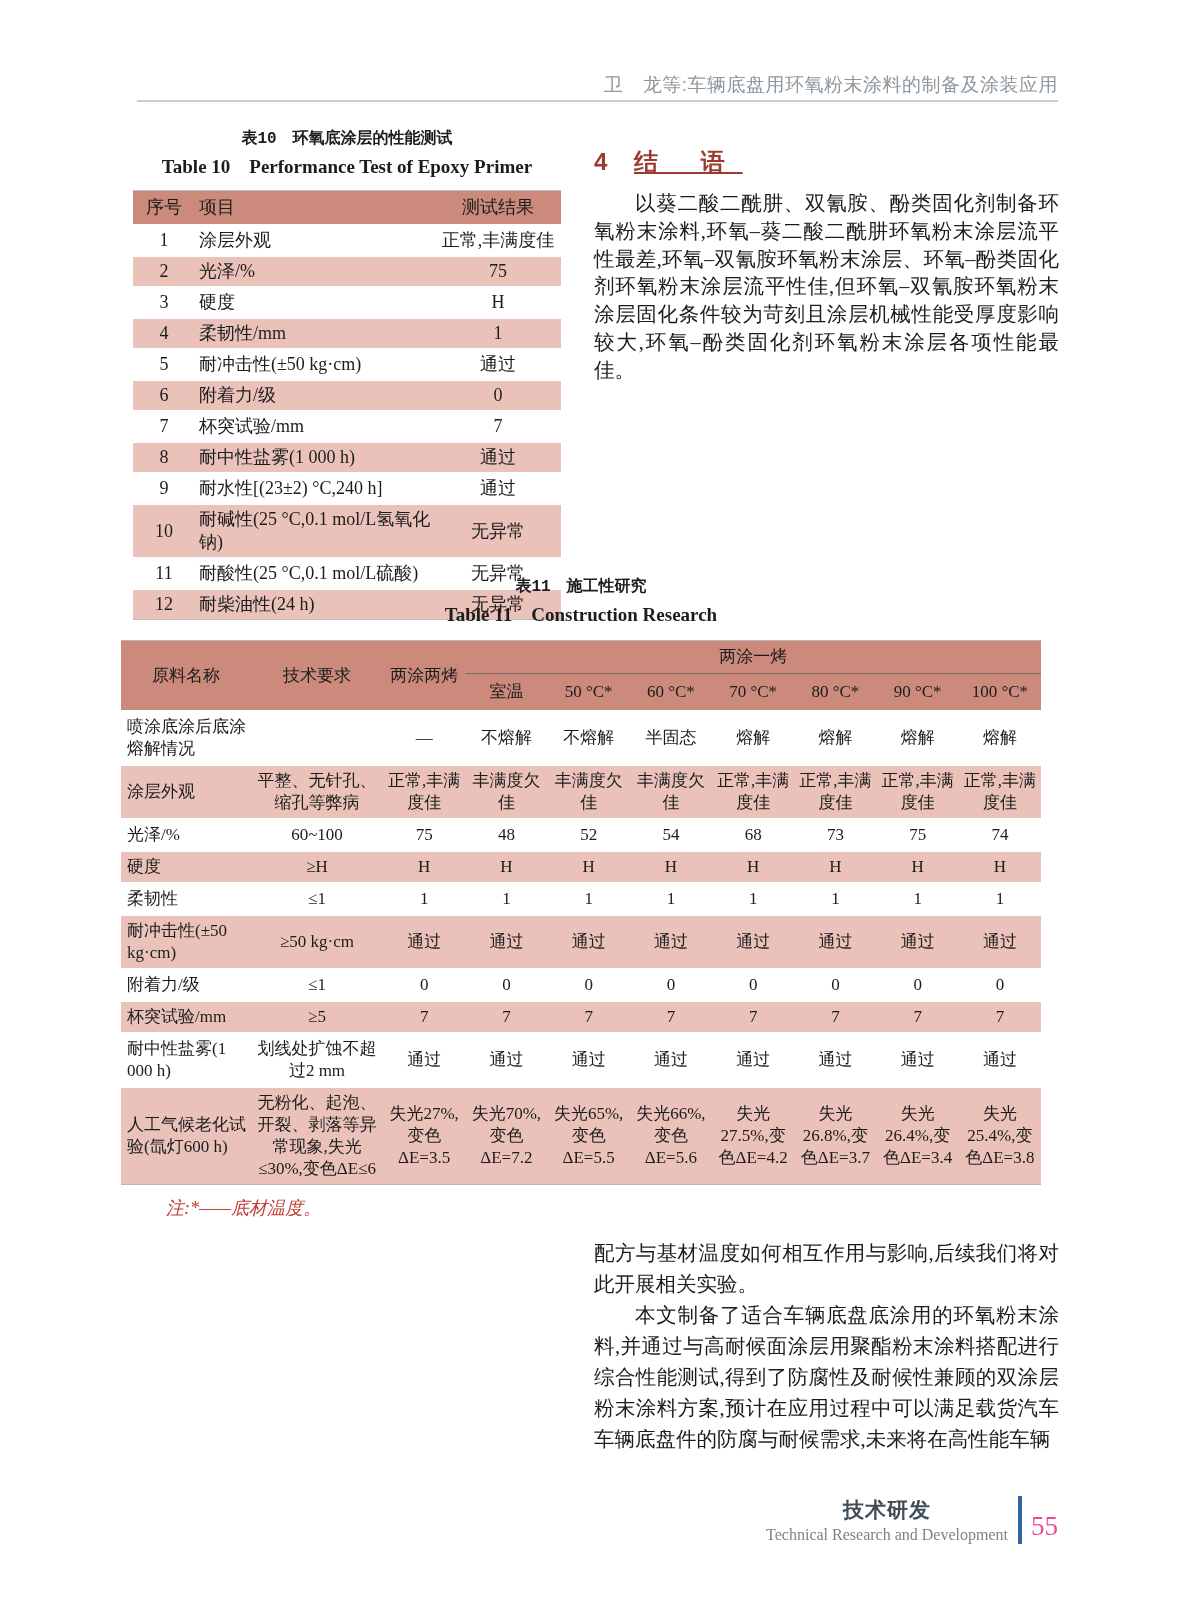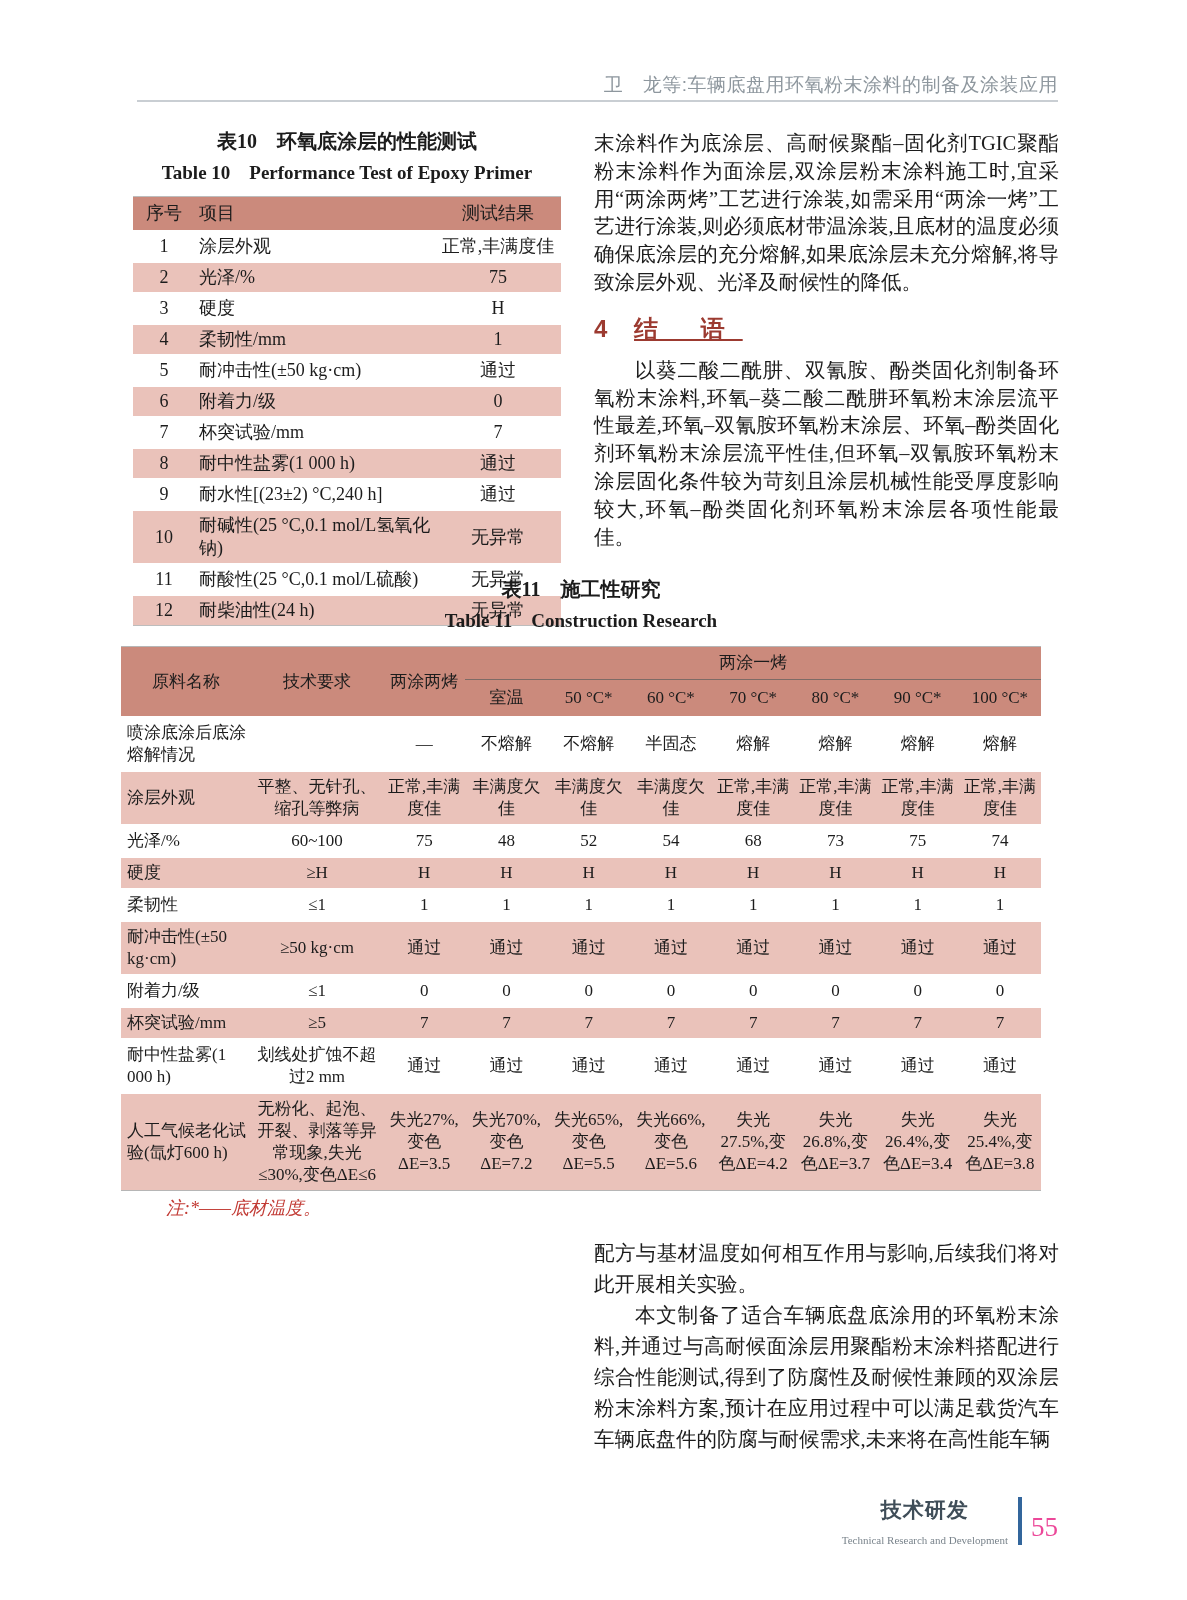--- a/index.html
+++ b/index.html
@@ -12,22 +12,22 @@
     position:absolute; top:72px; right:129px; font-size:19px; color:#8e979e;
     font-family:"Liberation Sans","DejaVu Sans",sans-serif; letter-spacing:0.5px;
   }
   .head-rule { position:absolute; top:100px; left:137px; width:921px; height:2px; background:#c9ced3; }
 
   
   .body-par { margin:0; font-size:20.5px; line-height:27.8px; text-align:justify; }
   .indent { text-indent:2em; }
 
   
-  .tbl-title-zh { text-align:center; font-weight:bold; font-size:20px;
-    font-family:Liberation Serif, serif; }
+  .tbl-title-zh { text-align:center; font-weight:bold; font-size:16px;
+    font-family:Liberation Mono, monospace; }
   .tbl-title-en { text-align:center; font-weight:bold; font-size:19px; margin-top:5px; }
 
   
   .t10 { position:absolute; left:133px; top:128px; width:428px; }
   .t10-table { margin-top:10px; width:100%; border-collapse:collapse; font-size:18px; line-height:23px;
     border-top:1px solid #bdbdbd; border-bottom:1px solid #bdbdbd; }
   .t10-table th { background:#cb8a7c; font-weight:normal; padding:5px 4px; text-align:center; }
   .t10-table td { padding:3px 4px; border-top:2px solid #fff; vertical-align:middle; }
   .t10-table tbody tr:nth-child(even) { background:#eac2ba; }
   .t10-table .c0 { width:54px; text-align:center; }
@@ -56,21 +56,21 @@
   
   .bl { position:absolute; left:133px; top:1238px; width:430px; }
   .br { position:absolute; left:594px; top:1238px; width:465px; }
   .bl .body-par, .br .body-par { line-height:31px; }
 
   
   .pfoot { position:absolute; top:1496px; right:129px; display:flex; align-items:center; }
   .pfoot-text { text-align:center; }
   .pfoot-zh { font-family:"Liberation Sans","DejaVu Sans",sans-serif; font-weight:bold;
     font-size:21px; color:#3f4d58; letter-spacing:1px; }
-  .pfoot-en { font-size:11px; color:#7a848c; margin-top:10px; }
+  .pfoot-en { font-size:16px; color:#7a848c; margin-top:2px; }
   .pfoot-bar { width:4px; height:48px; background:#33669c; margin:0 9px 0 10px; }
   .pfoot-num { font-size:27px; color:#ec4899; padding-top:12px; }
 </style>
 </head>
 <body>
 
 <div class="page">
 
   <div class="running-head">卫　龙等:车辆底盘用环氧粉末涂料的制备及涂装应用</div>
   <div class="head-rule"></div>
@@ -145,21 +145,20 @@
           <tr>
             <td class="c0">12</td>
             <td class="c1">耐柴油性(24 h)</td>
             <td class="c2">无异常</td>
           </tr>
         </tbody>
     </table>
   </section>
 
   <section class="rtop">
-    <p class="body-par">末涂料作为底涂层、高耐候聚酯–固化剂TGIC聚酯粉末涂料作为面涂层,双涂层粉末涂料施工时,宜采用“两涂两烤”工艺进行涂装,如需采用“两涂一烤”工艺进行涂装,则必须底材带温涂装,且底材的温度必须确保底涂层的充分熔解,如果底涂层未充分熔解,将导致涂层外观、光泽及耐候性的降低。</p>
     <div class="sec-heading">
       <span>4</span>
       <span class="sec-title">结 语</span>
     </div>
     <p class="body-par indent">以葵二酸二酰肼、双氰胺、酚类固化剂制备环氧粉末涂料,环氧–葵二酸二酰肼环氧粉末涂层流平性最差,环氧–双氰胺环氧粉末涂层、环氧–酚类固化剂环氧粉末涂层流平性佳,但环氧–双氰胺环氧粉末涂层固化条件较为苛刻且涂层机械性能受厚度影响较大,环氧–酚类固化剂环氧粉末涂层各项性能最佳。</p>
   </section>
 
   <section class="t11">
     <div class="tbl-title-zh">表11　施工性研究</div>
     <div class="tbl-title-en">Table 11　Construction Research</div>

